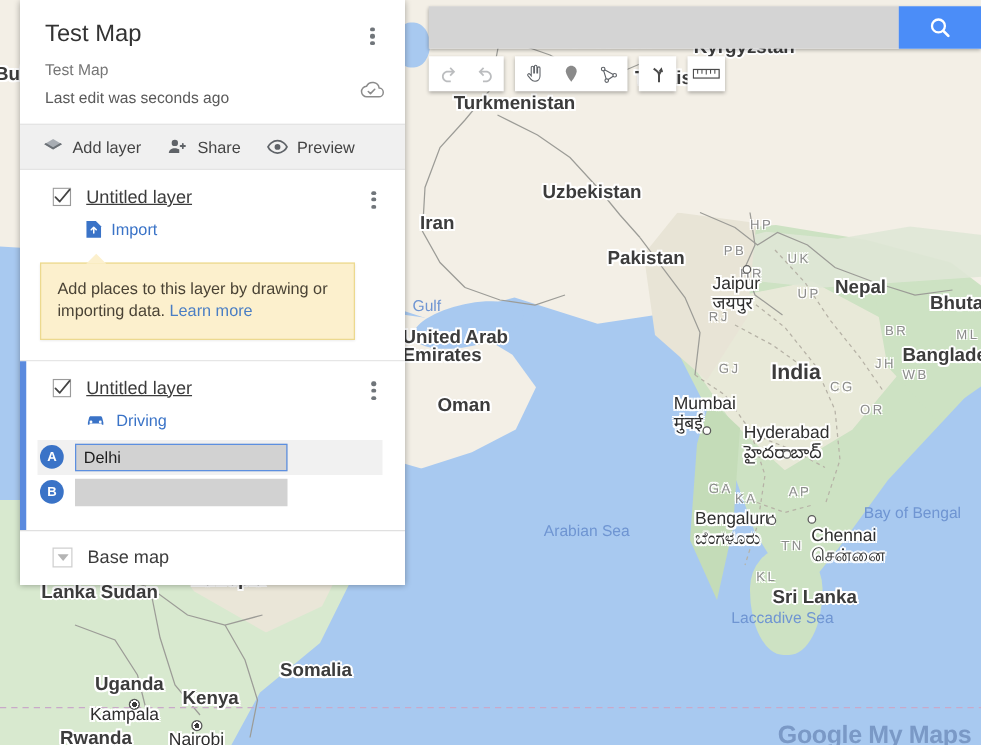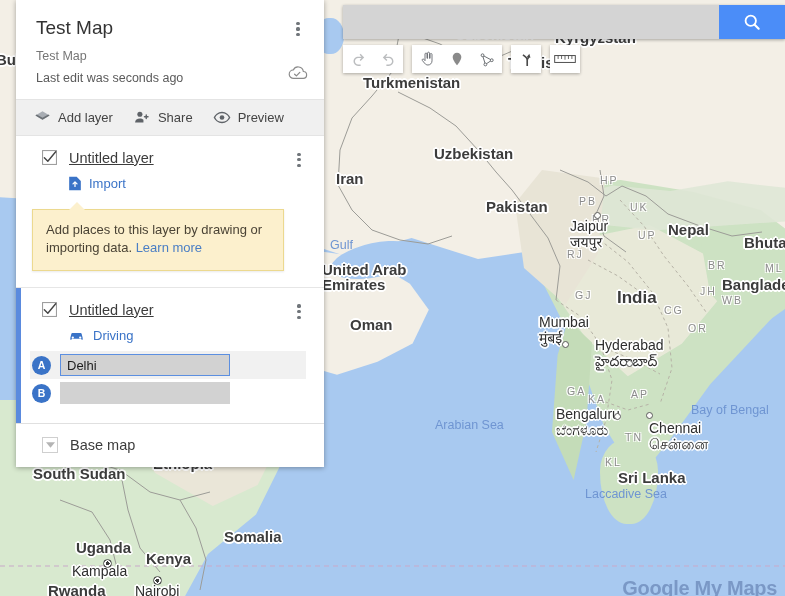--- a/index.html
+++ b/index.html
@@ -355,21 +355,21 @@
       <div class="label country" style="left: 336px; top: 171px;">Iran</div>
       <div class="label country" style="left: 486px; top: 199px;">Pakistan</div>
       <div class="label country" style="left: 668px; top: 222px;">Nepal</div>
       <div class="label country" style="left: 744px; top: 235px;">Bhutan</div>
       <div class="label country" style="left: 722px; top: 277px;">Bangladesh</div>
       <div class="label country-lg" style="left: 617px; top: 288px;">India</div>
       <div class="label country" style="left: 618px; top: 470px;">Sri Lanka</div>
       <div class="label country" style="left: 350px; top: 317px;">Oman</div>
       <div class="label country" style="left: 322px; top: 262px;">United Arab</div>
       <div class="label country" style="left: 322px; top: 277px;">Emirates</div>
-      <div class="label country" style="left: 33px; top: 466px;">South Sudan</div>
+      <div class="label country" style="left: 33px; top: 466px;">Lanka Sudan</div>
       <div class="label country" style="left: 153px; top: 456px;">Ethiopia</div>
       <div class="label country" style="left: 224px; top: 529px;">Somalia</div>
       <div class="label country" style="left: 76px; top: 540px;">Uganda</div>
       <div class="label country" style="left: 146px; top: 551px;">Kenya</div>
       <div class="label country" style="left: 48px; top: 583px;">Rwanda</div>
       <div class="label state" style="left: 600px; top: 175px;">HP</div>
       <div class="label state" style="left: 579px; top: 196px;">PB</div>
       <div class="label state" style="left: 630px; top: 202px;">UK</div>
       <div class="label state" style="left: 592px; top: 214px;">HR</div>
       <div class="label state" style="left: 567px; top: 249px;">RJ</div>

